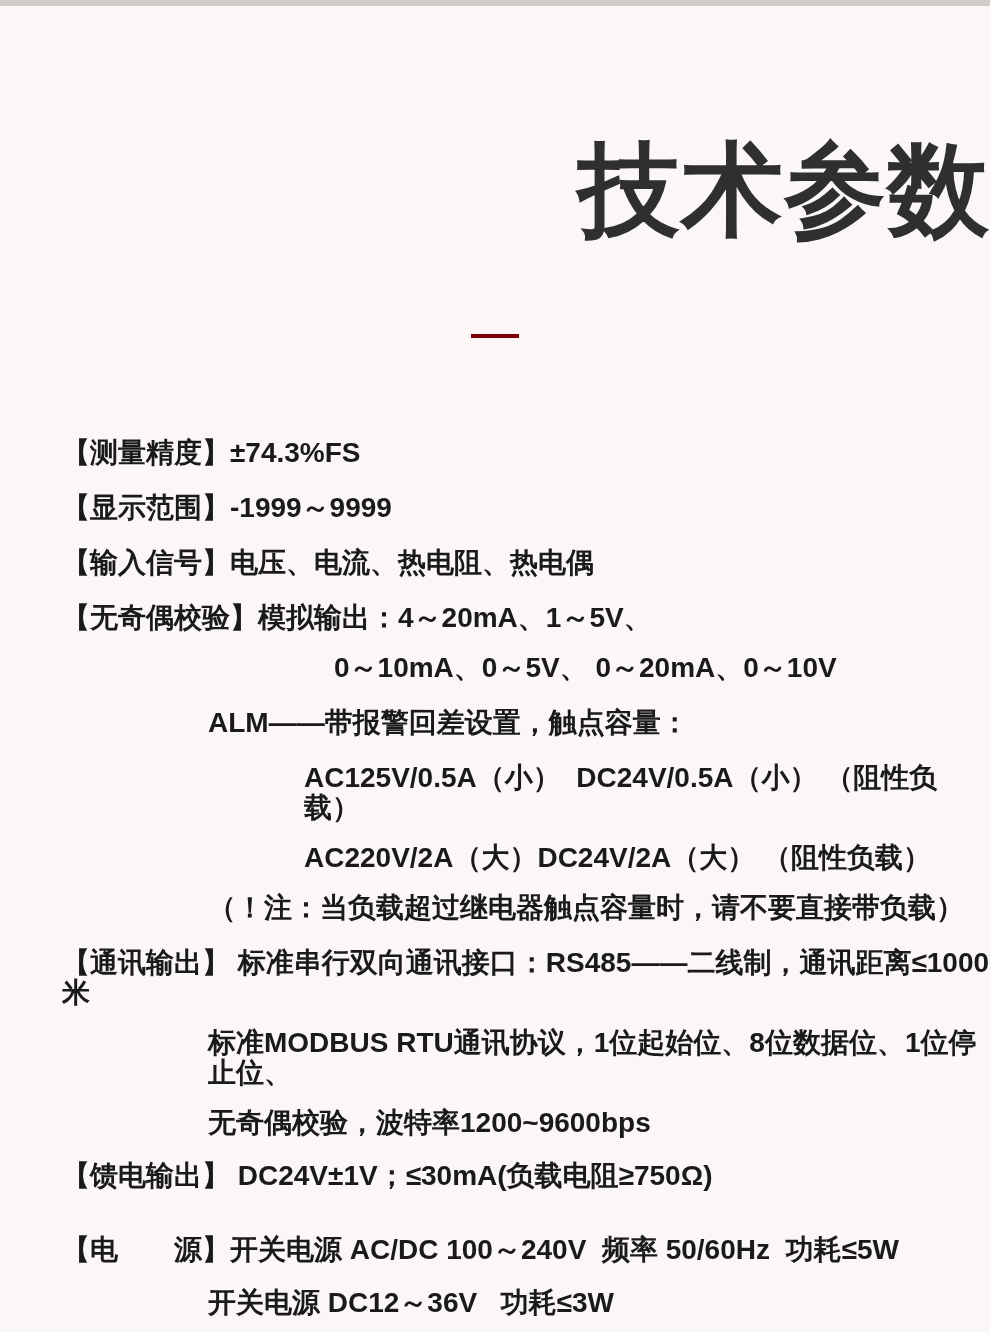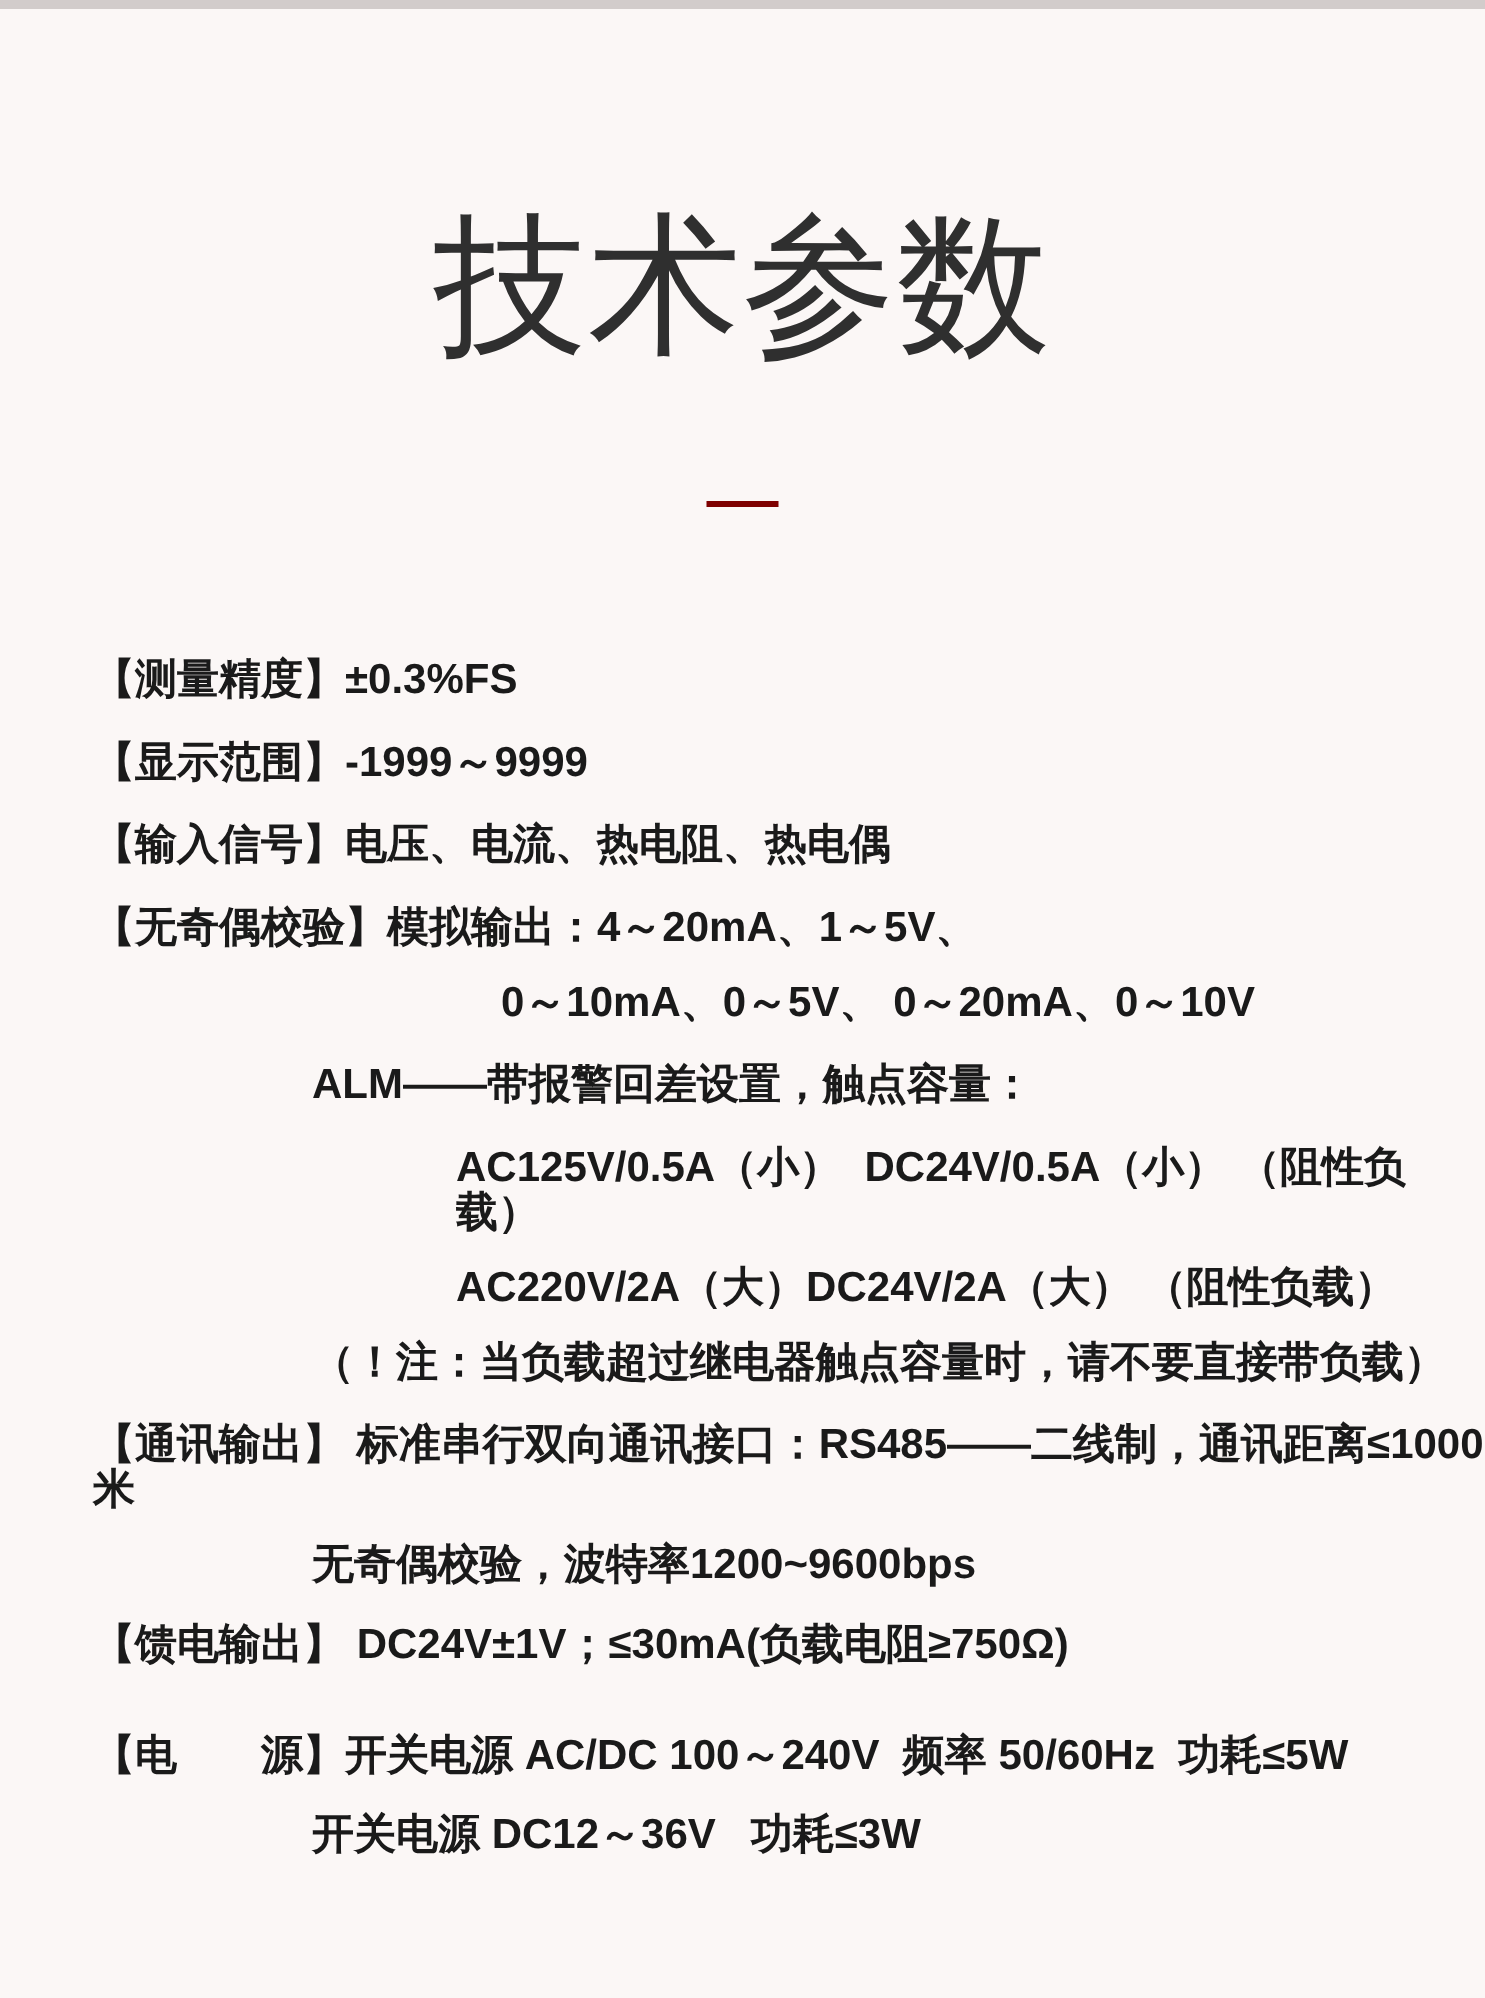--- a/index.html
+++ b/index.html
@@ -11,23 +11,23 @@
     color: #1a1a1a;
     overflow: hidden;
   }
   .top-bar {
     width: 100%;
     height: 6px;
     background: #d2cccb;
   }
   .title {
     margin: 128px 0 0 0;
-    text-align: center;
+    text-align: right;
     font-size: 102px;
-    font-weight: 400;
+    font-weight: 700;
     line-height: 1.1;
     color: #2f2f2f;
     letter-spacing: 1px;
   }
   .divider {
     width: 48px;
     height: 4px;
     background: #7e0000;
     margin: 88px auto 0 auto;
   }
@@ -52,41 +52,42 @@
 <body>
 
 <div class="top-bar"></div>
 
 <h1 class="title">技术参数</h1>
 
 <div class="divider"></div>
 
 <div class="specs">
 
-  <div class="row g25"><span class="label">【测量精度】</span><span class="val">±0.3%FS</span></div>
+  <div class="row g25"><span class="label">【测量精度】</span><span class="val">±74.3%FS</span></div>
 
   <div class="row g25"><span class="label">【显示范围】</span><span class="val">-1999～9999</span></div>
 
   <div class="row g25"><span class="label">【输入信号】</span><span class="val">电压、电流、热电阻、热电偶</span></div>
 
   <div class="row g20"><span class="label">【无奇偶校验】</span><span class="val">模拟输出：4～20mA、1～5V、</span></div>
 
   <div class="row g25 ind-mid"><span class="val">0～10mA、0～5V、 0～20mA、0～10V</span></div>
 
 
   <div class="row g25 ind-value"><span class="val">ALM——带报警回差设置，触点容量：</span></div>
 
   <div class="row g20 ind-deep"><span class="val">AC125V/0.5A（小）  DC24V/0.5A（小） （阻性负载）</span></div>
 
   <div class="row g20 ind-deep"><span class="val">AC220V/2A（大）DC24V/2A（大） （阻性负载）</span></div>
 
   <div class="row g25 ind-value"><span class="val">（！注：当负载超过继电器触点容量时，请不要直接带负载）</span></div>
 
   <div class="row g20"><span class="label">【通讯输出】</span><span class="val"> 标准串行双向通讯接口：RS485——二线制，通讯距离≤1000米</span></div>
 
+  <div class="row g20 ind-value"><span class="val">标准MODBUS RTU通讯协议，1位起始位、8位数据位、1位停止位、</span></div>
 
   <div class="row g23 ind-value"><span class="val">无奇偶校验，波特率1200~9600bps</span></div>
 
   <div class="row g32"><span class="label">【馈电输出】</span><span class="val"> DC24V±1V；≤30mA(负载电阻≥750Ω)</span></div>
 
   <div class="row g23"><span class="label">【电　　源】</span><span class="val">开关电源 AC/DC 100～240V  频率 50/60Hz  功耗≤5W</span></div>
 
   <div class="row g20 ind-value"><span class="val">开关电源 DC12～36V   功耗≤3W</span></div>
 
 </div>

